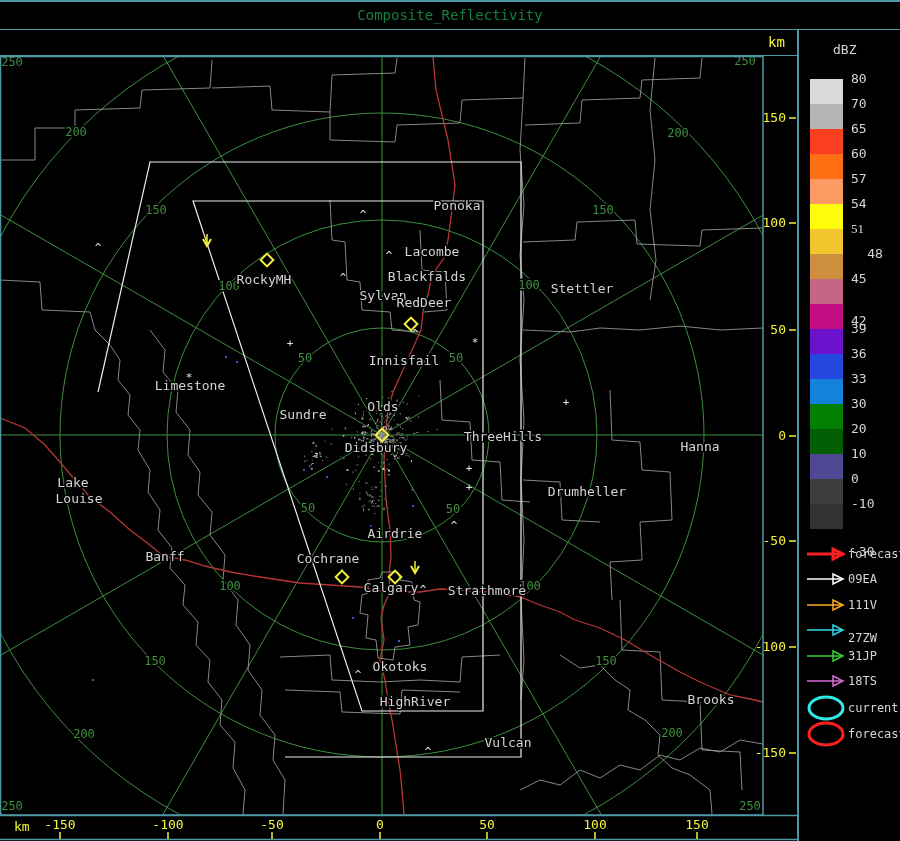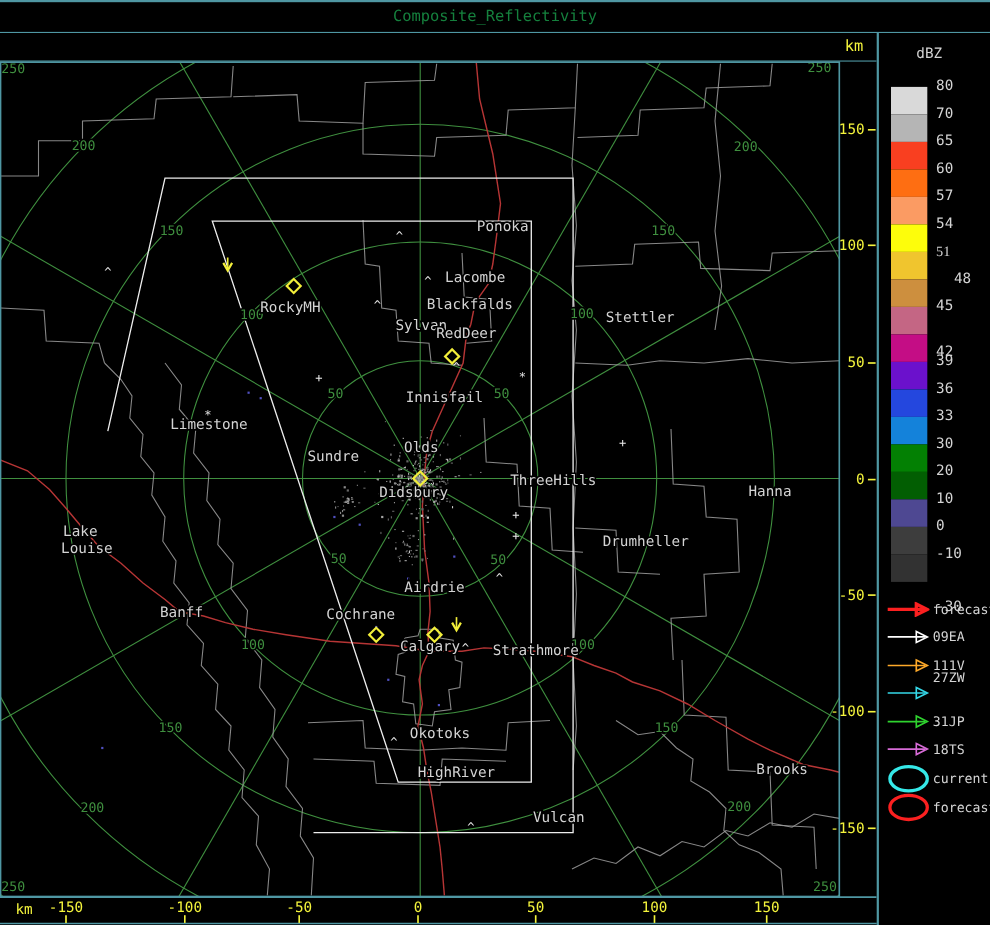--- a/index.html
+++ b/index.html
@@ -752,21 +752,21 @@
         <line x1="2" y1="7" x2="28" y2="7" stroke="#fda929" stroke-width="1.5"></line>
         <polygon points="28,2 38,7 28,12" fill="none" stroke="#fda929" stroke-width="1.5"></polygon>
         <line x1="28" y1="7" x2="36" y2="7" stroke="#fda929" stroke-width="1.5"></line>
       </svg>
       <span class="leg-text" style="top: 567.8px;">111V</span>
       <svg class="leg-svg" width="40" height="14" style="top: 593.2px;">
         <line x1="2" y1="7" x2="28" y2="7" stroke="#35d8e8" stroke-width="1.5"></line>
         <polygon points="28,2 38,7 28,12" fill="none" stroke="#35d8e8" stroke-width="1.5"></polygon>
         <line x1="28" y1="7" x2="36" y2="7" stroke="#35d8e8" stroke-width="1.5"></line>
       </svg>
-      <span class="leg-text" style="top: 579px;">27ZW</span>
+      <span class="leg-text" style="top: 601px;">27ZW</span>
       <svg class="leg-svg" width="40" height="14" style="top: 618.6px;">
         <line x1="2" y1="7" x2="28" y2="7" stroke="#2fd32f" stroke-width="1.5"></line>
         <polygon points="28,2 38,7 28,12" fill="none" stroke="#2fd32f" stroke-width="1.5"></polygon>
         <line x1="28" y1="7" x2="36" y2="7" stroke="#2fd32f" stroke-width="1.5"></line>
       </svg>
       <span class="leg-text" style="top: 618.6px; text-align: center;">31JP</span>
       <svg class="leg-svg" width="40" height="14" style="top: 644px;">
         <line x1="2" y1="7" x2="28" y2="7" stroke="#d76bd7" stroke-width="1.5"></line>
         <polygon points="28,2 38,7 28,12" fill="none" stroke="#d76bd7" stroke-width="1.5"></polygon>
         <line x1="28" y1="7" x2="36" y2="7" stroke="#d76bd7" stroke-width="1.5"></line>

